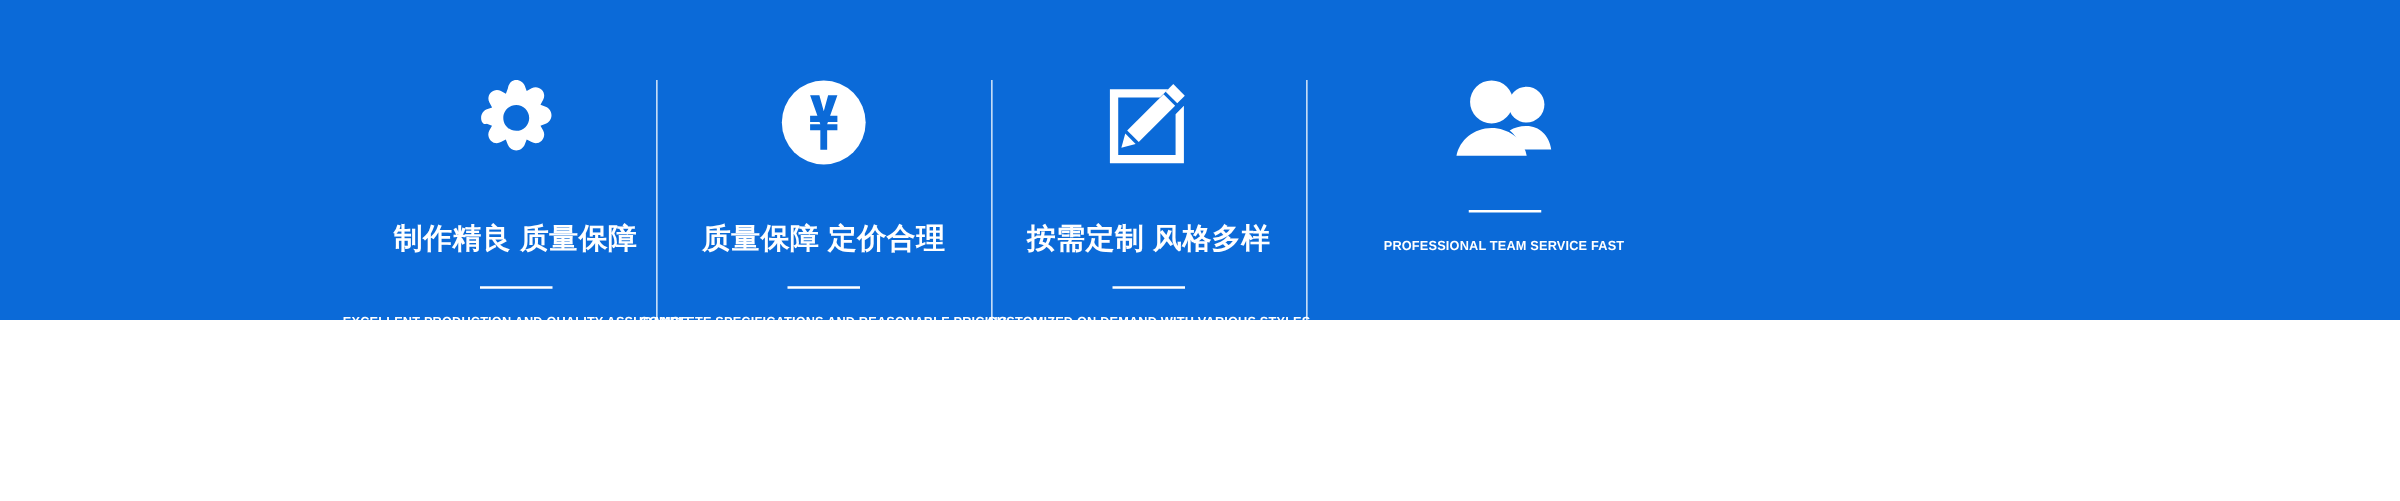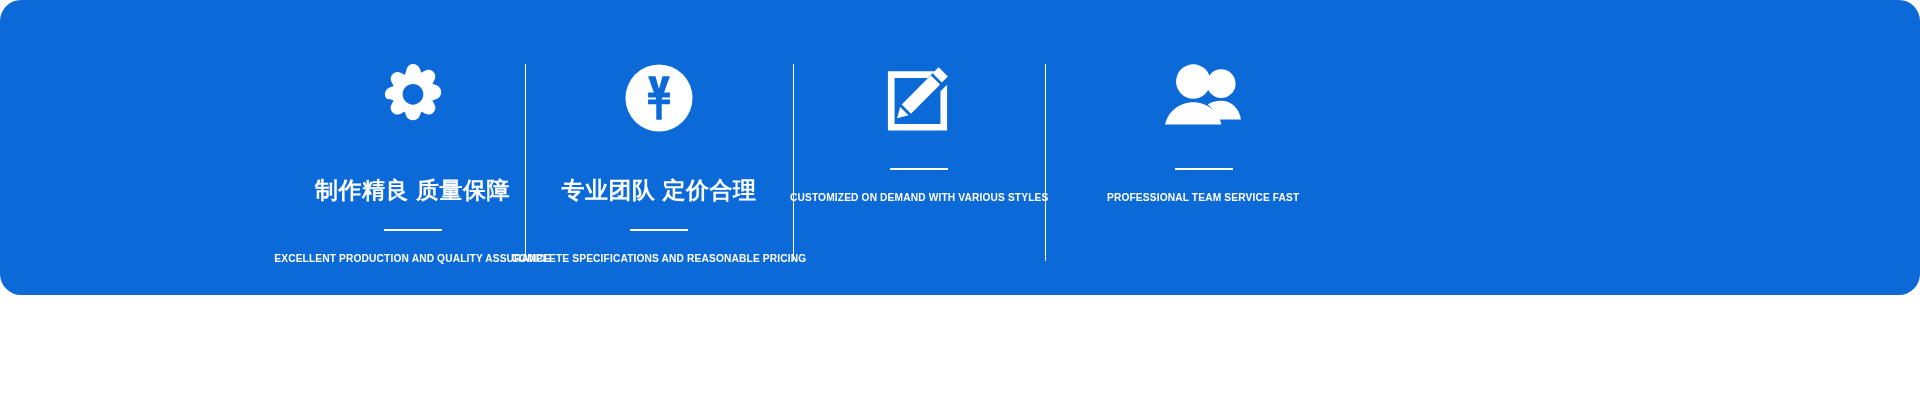--- a/index.html
+++ b/index.html
@@ -10,24 +10,23 @@
     width: 1920px;
     height: 401px;
     background: #ffffff;
     font-family: "Liberation Sans", sans-serif;
     overflow: hidden;
   }
 
   #banner {
     position: relative;
     width: 1920px;
-    height: 295px;
+    height: 256px;
     background: #0b6ad8;
     box-sizing: border-box;
-    border-radius: 21px;
   }
 
   #features {
     position: absolute;
     left: 300px;
     top: 0;
     width: 1062px;
     height: 300px;
     display: flex;
     align-items: flex-start;
@@ -123,34 +122,35 @@
       <div class="subtitle">EXCELLENT PRODUCTION AND QUALITY ASSURANCE</div>
     </div>
 
     <div class="feature w2">
       <div class="icon-wrap">
         <svg width="78" height="78" viewBox="0 0 100 100" aria-hidden="true">
           <circle cx="50" cy="50" r="43" fill="#ffffff"></circle>
           <path fill="#0b6ad8" d="M36 22 h9.5 L50 38.5 54.5 22 H64 l-7.5 21 h7.5 v6.5 h-9.7 l-0.8 2.4 h10.5 V58 h-10.5 v20 h-7 V58 H36 v-6.1 h10.5 l-0.8-2.4 H36 V43 h7.5 z"></path>
         </svg>
       </div>
-      <div class="title">专业团队 定价合理</div>
+      <div class="title">质量保障 定价合理</div>
       <div class="rule"></div>
       <div class="subtitle">COMPLETE SPECIFICATIONS AND REASONABLE PRICING</div>
     </div>
 
     <div class="feature w3">
       <div class="icon-wrap">
         <svg width="74" height="74" viewBox="0 0 100 100" aria-hidden="true">
           <path fill="#ffffff" d="M8 14 h63 l-9 9 H17 v62 h62 V41 l9-9 v62 H8 z"></path>
           <path fill="#ffffff" d="M76.5 8.5 l12.5 12.5 -8.2 8.2 -12.5-12.5 z"></path>
           <path fill="#ffffff" d="M66 19.4 l12.5 12.5 -39.3 39.3 -12.5-12.5 z"></path>
           <path fill="#ffffff" d="M24.6 62 l11.2 11.2 -15.4 4.2 z"></path>
         </svg>
       </div>
+      <div class="title">按需定制 风格多样</div>
       <div class="rule"></div>
       <div class="subtitle">CUSTOMIZED ON DEMAND WITH VARIOUS STYLES</div>
     </div>
 
     <div class="feature w4">
       <div class="icon-wrap">
         <svg width="86" height="72" viewBox="0 0 120 100" aria-hidden="true">
           <circle cx="84" cy="30" r="20" fill="#ffffff"></circle>
           <path fill="#ffffff" d="M84 54 c-7 0-13.5 1.8-18.8 4.9 6.6 5.2 10.8 12.6 11.8 21.1 h34.6 C109.4 64.6 98.3 54 84 54 z"></path>
           <circle cx="45" cy="27" r="24" fill="#ffffff"></circle>

